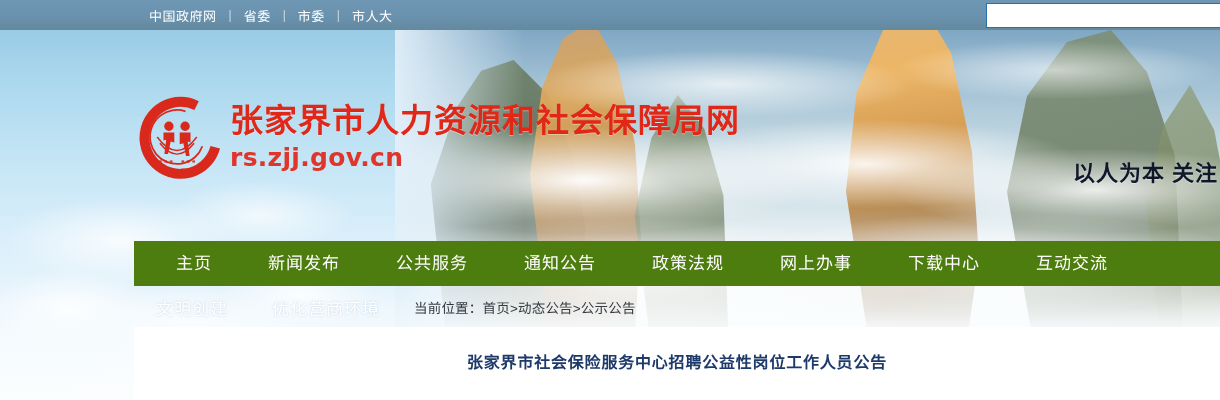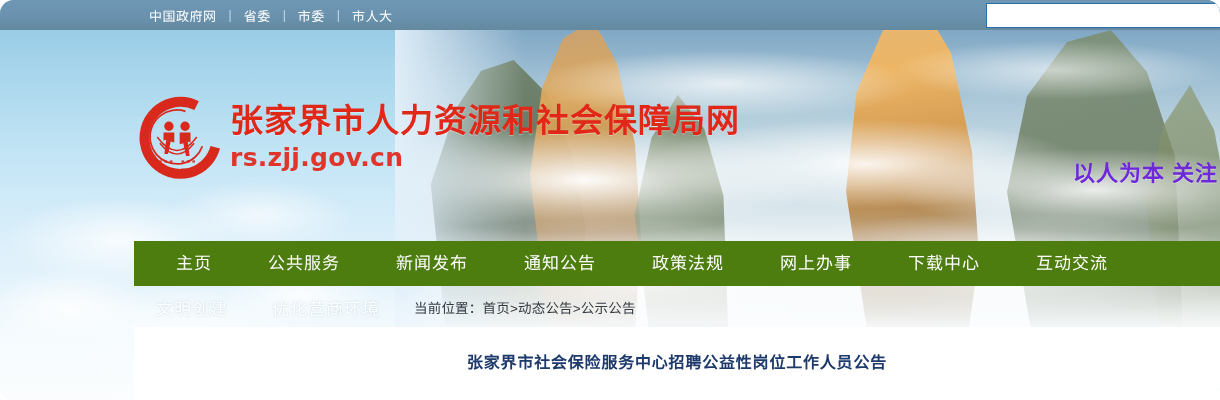--- a/index.html
+++ b/index.html
@@ -11,21 +11,20 @@
     overflow: hidden;
     font-family: "Liberation Sans", "DejaVu Sans", sans-serif;
   }
 
   #page {
     position: relative;
     width: 1220px;
     height: 400px;
     overflow: hidden;
     background: #cde9f8;
-    border-radius: 14px;
   }
 
   
   .bg-sky {
     position: absolute;
     inset: 0;
     background:
       linear-gradient(180deg,
         #8fc4e2 0%,
         #a8d6ec 18%,
@@ -203,21 +202,21 @@
     font-weight: 700;
     color: #e0352a;
     letter-spacing: .3px;
     line-height: 1.1;
   }
   .slogan {
     position: absolute;
     left: 1073px; top: 125px;
     font-size: 22px;
     font-weight: 700;
-    color: #6d28d9;
+    color: #0f172a;
     white-space: nowrap;
     letter-spacing: 1px;
     text-shadow: 0 1px 1px rgba(255,255,255,.4);
   }
 
   
   .navbar {
     position: absolute;
     left: 134px; top: 241px;
     width: 1086px; height: 45px;
@@ -357,22 +356,22 @@
       <div class="brand-text">
         <div class="site-title">张家界市人力资源和社会保障局网</div>
         <div class="site-domain">rs.zjj.gov.cn</div>
       </div>
     </div>
     <div class="slogan">以人为本 关注</div>
   </div>
 
   <nav class="navbar">
     <a class="nav-item">主页</a>
+    <a class="nav-item">新闻发布</a>
     <a class="nav-item">公共服务</a>
-    <a class="nav-item">新闻发布</a>
     <a class="nav-item">通知公告</a>
     <a class="nav-item">政策法规</a>
     <a class="nav-item">网上办事</a>
     <a class="nav-item">下载中心</a>
     <a class="nav-item">互动交流</a>
   </nav>
 
   <div class="subrow">
     <a class="sub-item">文明创建</a>
     <a class="sub-item">优化营商环境</a>

